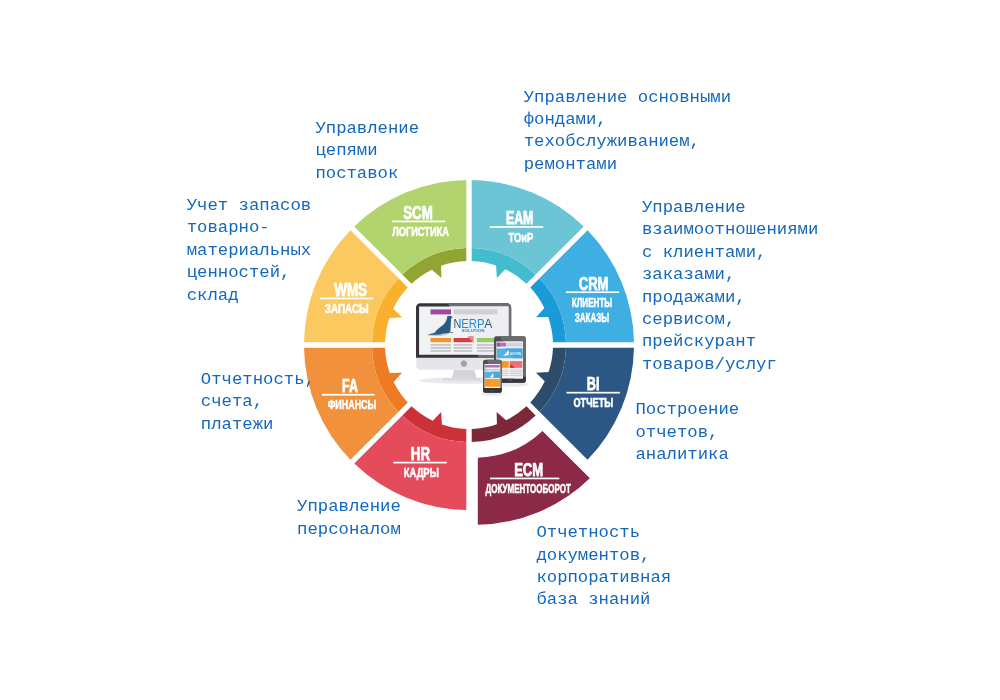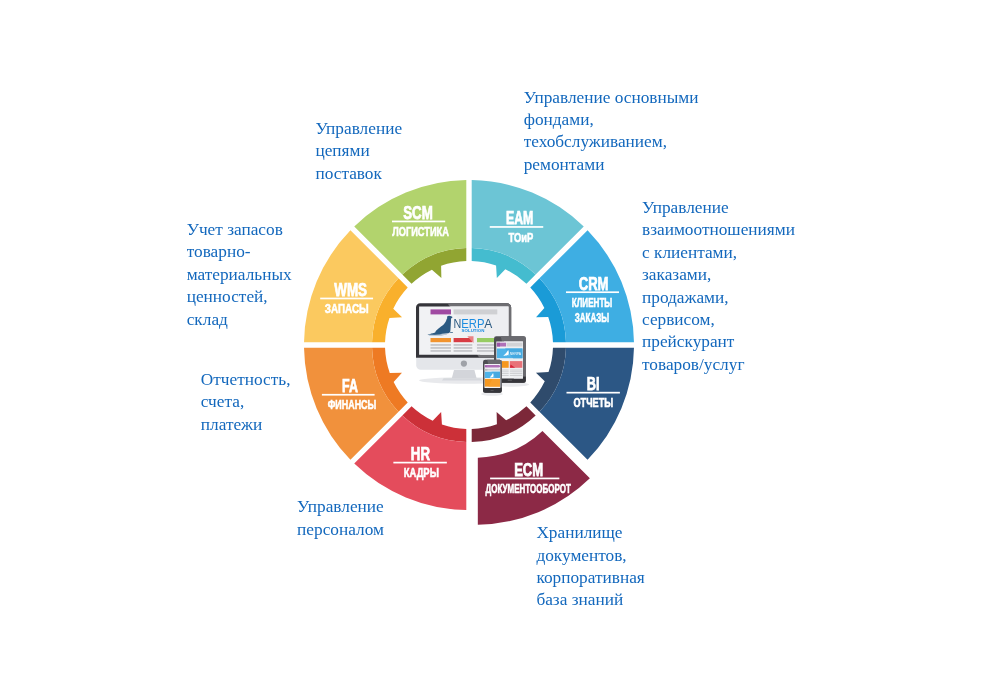--- a/index.html
+++ b/index.html
@@ -7,21 +7,21 @@
   body{width:1000px;height:700px;overflow:hidden;
        font-family:"Liberation Sans",sans-serif;
        -webkit-font-smoothing:antialiased;}
   #stage{position:relative;width:1000px;height:700px;background:#fff;}
   svg#wheel,svg#devices{position:absolute;left:0;top:0;width:1000px;height:700px;display:block;}
   .seg-abbr{font-family:"Liberation Sans",sans-serif;font-weight:700;fill:#fff;
             text-anchor:middle;stroke:#fff;stroke-width:.75px;paint-order:stroke fill;}
   .seg-sub{font-family:"Liberation Sans",sans-serif;font-weight:700;fill:#fff;
            text-anchor:middle;stroke:#fff;stroke-width:.6px;paint-order:stroke fill;}
   .callout{position:absolute;color:#1368bd;font-size:17.3px;line-height:22.4px;
-           font-weight:400;white-space:pre-line;font-family:Liberation Serif, serif;}
+           font-weight:400;white-space:pre-line;font-family:Liberation Mono, monospace;}
 </style>
 </head>
 <body>
 
 <div id="stage">
   <svg id="wheel" viewBox="0 0 1000 700">
       <g>
         <path d="M471.70 248.04A97 97 0 0 1 535.65 274.53L526.46 283.72A84 84 0 0 0 505.30 269.25L496.86 278.07L496.07 265.48A84 84 0 0 0 471.70 261.04Z" fill="#44bccf"></path>
         <path d="M471.70 180.02A165 165 0 0 1 583.75 226.43L535.65 274.53A97 97 0 0 0 471.70 248.04Z" fill="#6cc5d5"></path>
         <text x="519.65" y="224.35" class="seg-abbr" font-size="17.6" textLength="27.3" lengthAdjust="spacingAndGlyphs">EAM</text>
@@ -218,30 +218,33 @@
 техобслуживанием,
 ремонтами</div>
   <div class="callout" style="left:642px;top:197px;width:200px">Управление
 взаимоотношениями
 с клиентами,
 заказами,
 продажами,
 сервисом,
 прейскурант
 товаров/услуг</div>
-  <div class="callout" style="left:536.4px;top:522.1px;width:160px">Хранилище
+  <div class="callout" style="left:635.5px;top:399.4px;width:140px">Построение
+отчетов,
+аналитика</div>
+  <div class="callout" style="left:536.4px;top:522.1px;width:160px">Отчетность
 документов,
 корпоративная
 база знаний</div>
   <div class="callout" style="left:297.1px;top:496.1px;width:140px">Управление
 персоналом</div>
   <div class="callout" style="left:200.8px;top:369px;width:130px">Отчетность,
 счета,
 платежи</div>
-  <div class="callout" style="left:186.7px;top:219px;width:140px">Учет запасов
+  <div class="callout" style="left:186.7px;top:195px;width:140px">Учет запасов
 товарно-
 материальных
 ценностей,
 склад</div>
   <div class="callout" style="left:315.4px;top:117.8px;width:130px">Управление
 цепями
 поставок</div>
 </div>
 
 </body></html>

